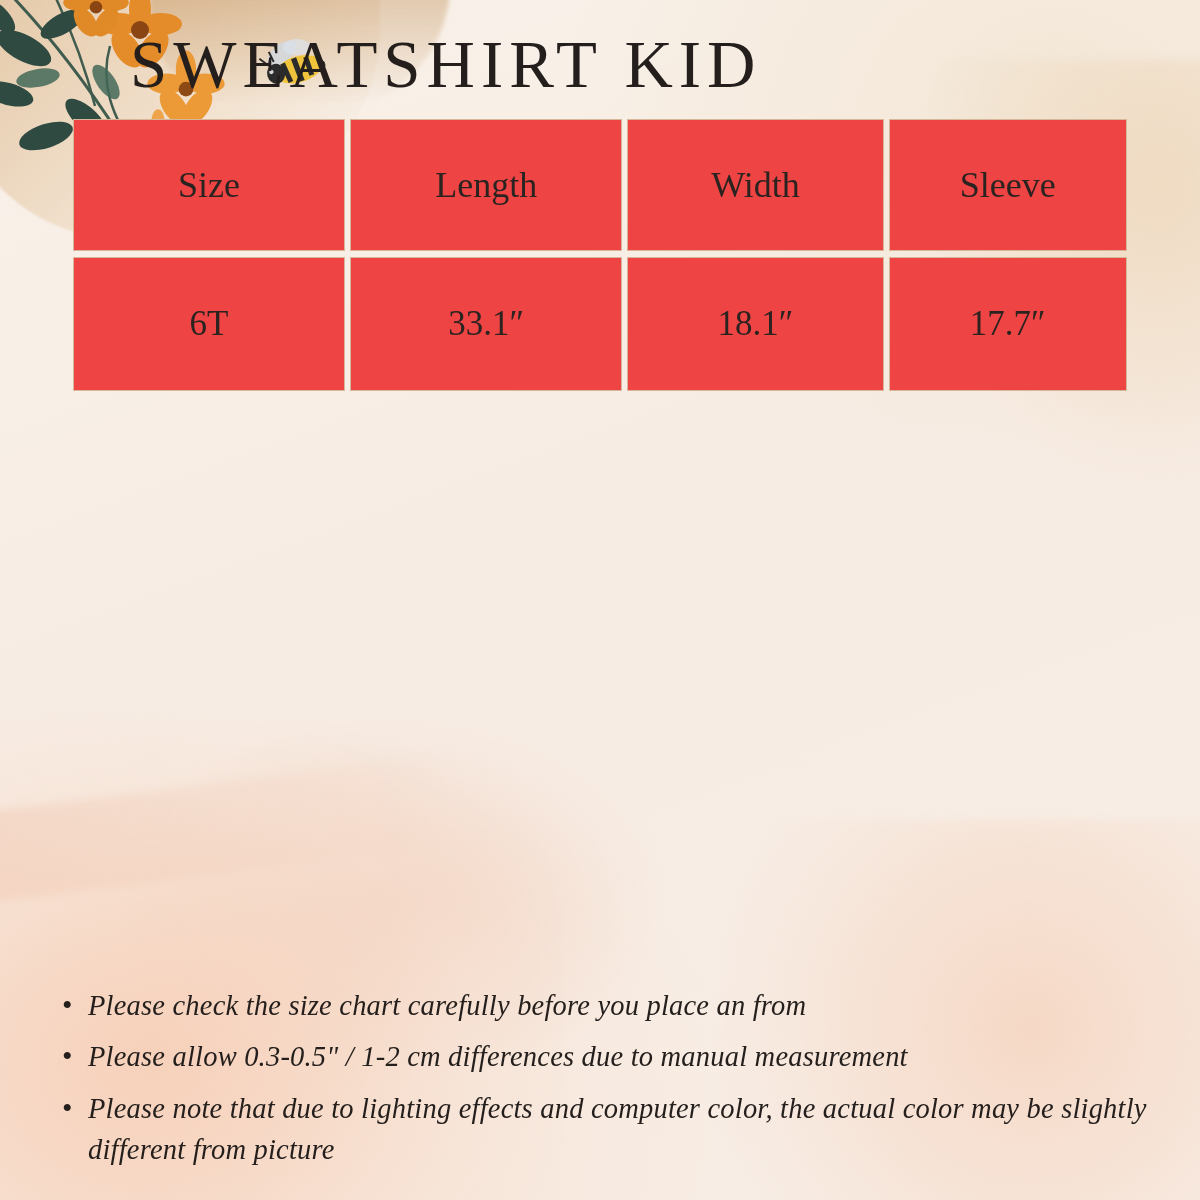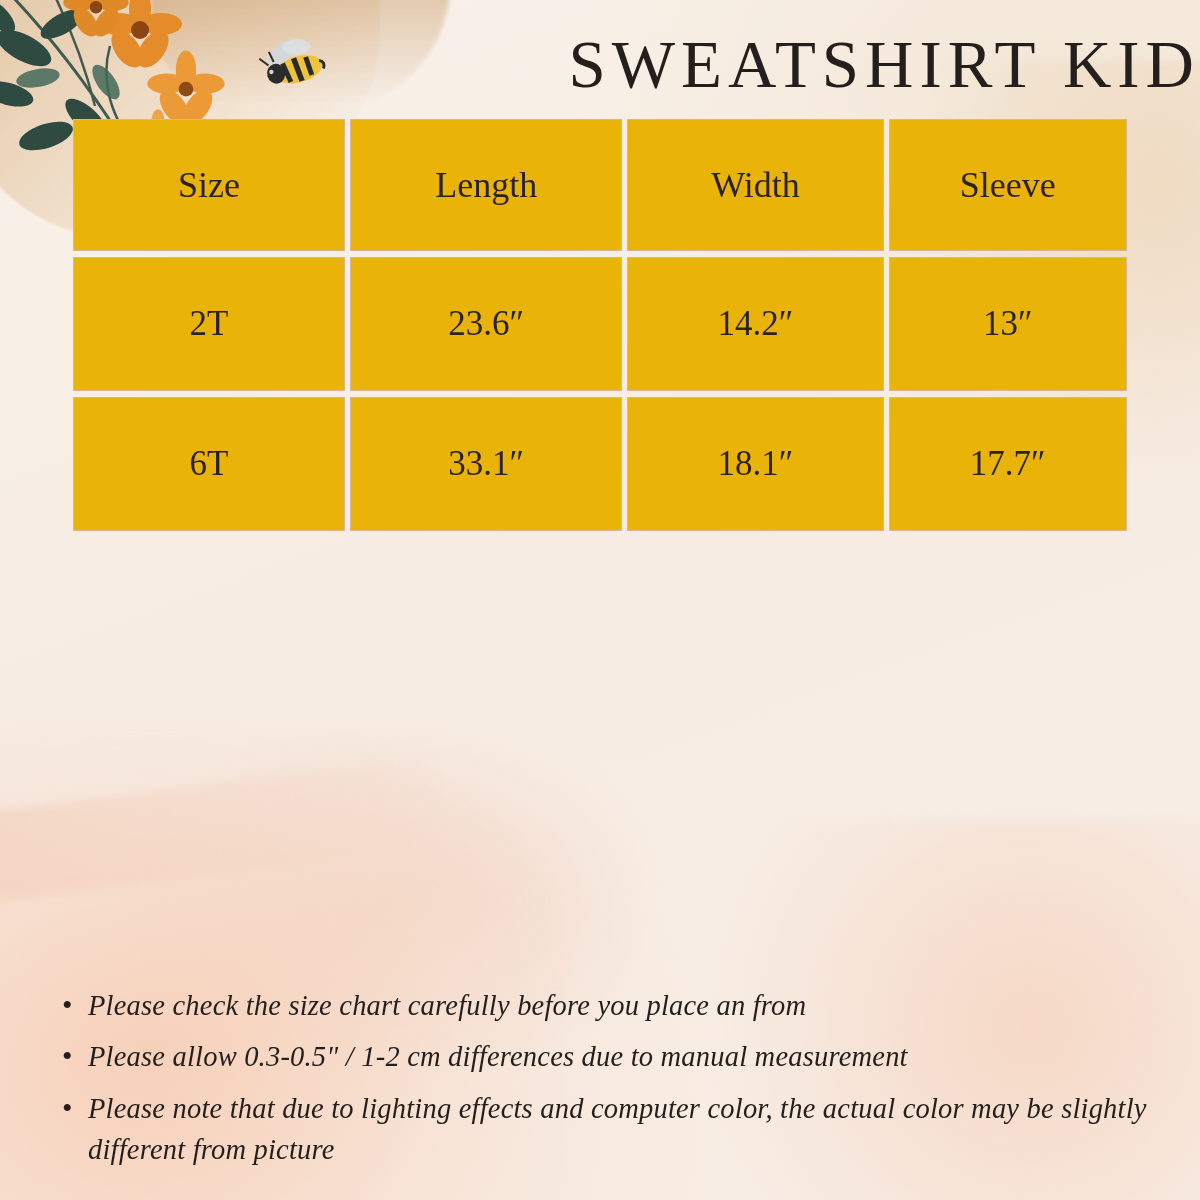--- a/index.html
+++ b/index.html
@@ -97,21 +97,21 @@
     width: 80px;
     height: 66px;
   }
 
   
   .title {
     position: absolute;
     left: 0;
     right: 0;
     top: 26px;
-    text-align: right;
+    text-align: left;
     padding-left: 130px;
     font-family: "Liberation Serif", serif;
     font-size: 67px;
     letter-spacing: 6px;
     color: #241f1c;
     white-space: nowrap;
   }
 
   
   .table-wrap {
@@ -120,21 +120,21 @@
     top: 113px;
     width: 1064px;
   }
   table.size-table {
     border-collapse: separate;
     border-spacing: 5px 6px;
     width: 100%;
     table-layout: fixed;
   }
   table.size-table td {
-    background: #eab308;
+    background: #ef4444;
     border: 1px solid #d6b79a;
     height: 130px;
     text-align: center;
     vertical-align: middle;
     font-family: "Liberation Serif", serif;
     font-size: 35px;
     color: #2a2320;
     box-shadow: 0 0 0 0 rgba(0,0,0,0);
   }
   table.size-table td.head {
@@ -282,26 +282,20 @@
         <col class="c-slv">
     </colgroup>
     <tbody>
       <tr>
         <td class="head">Size</td>
         <td class="head">Length</td>
         <td class="head">Width</td>
         <td class="head">Sleeve</td>
       </tr>
       <tr>
-        <td>2T</td>
-        <td>23.6″</td>
-        <td>14.2″</td>
-        <td>13″</td>
-      </tr>
-      <tr>
         <td>6T</td>
         <td>33.1″</td>
         <td>18.1″</td>
         <td>17.7″</td>
       </tr>
     </tbody>
   </table>
 </div>
 
 <div class="notes">

